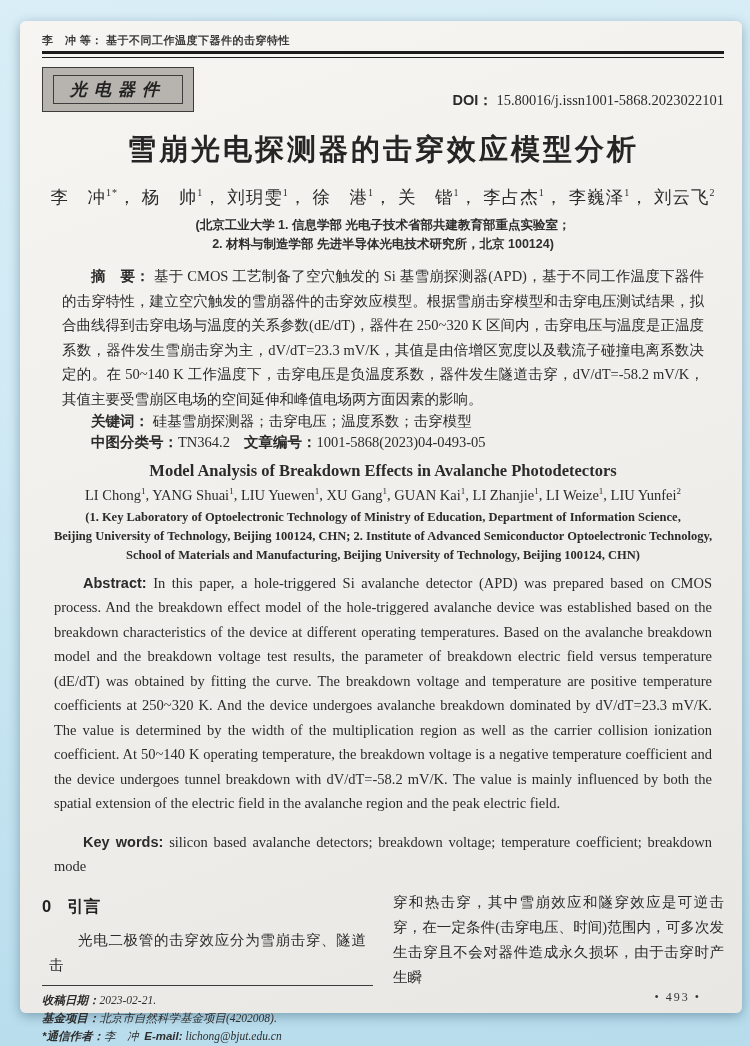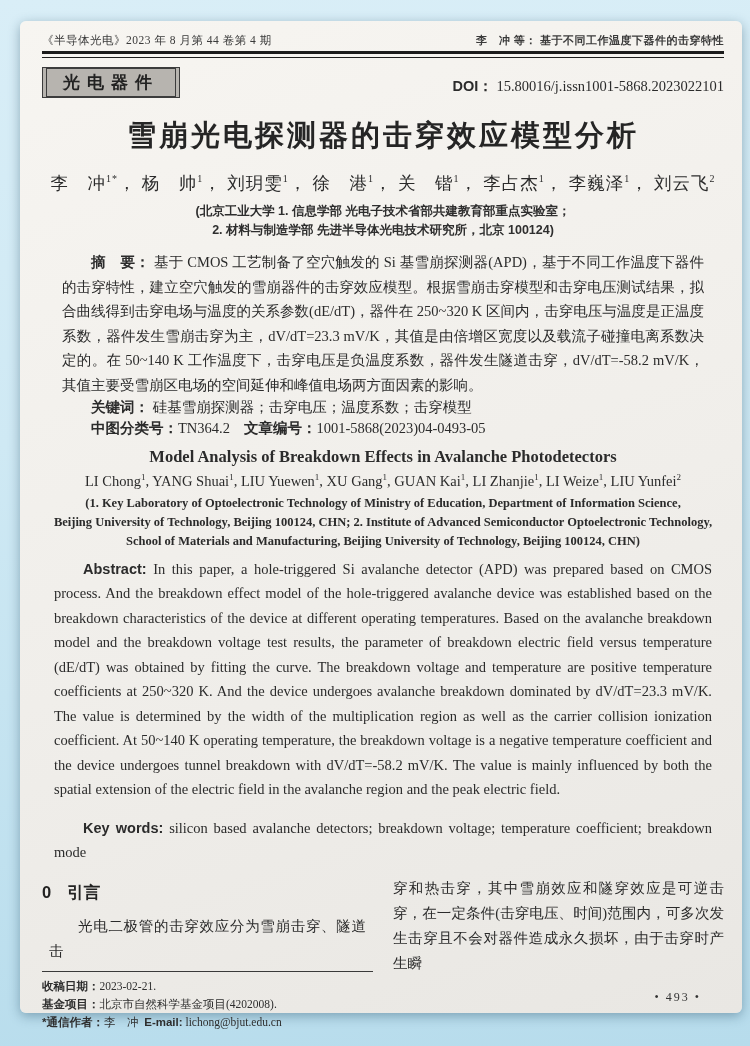--- a/index.html
+++ b/index.html
@@ -14,21 +14,21 @@
     background:linear-gradient(160deg,#f7f5f1 0%,#f0eeea 55%,#e9e7e3 100%);
     border-radius:6px;
     box-shadow:0 3px 12px rgba(30,70,95,.4);
     padding:12px 18px 0 22px;box-sizing:border-box;
   }
   .hdr{display:flex;justify-content:space-between;align-items:flex-end;
     font-size:11.5px;color:#3a3a3a;letter-spacing:.5px;}
   .hdr .right{font-weight:bold;font-size:11px;}
   .rule{margin-top:3px;border-top:3.5px solid #1c1c1c;border-bottom:1.5px solid #1c1c1c;height:3px;}
   .badge-row{display:flex;justify-content:space-between;align-items:flex-end;margin-top:9px;}
-  .badge{background:#b7b4af;border:1.5px solid #3c3c3c;padding:3px;display:inline-block;}
+  .badge{background:#b7b4af;border:1.5px solid #3c3c3c;padding:10px;display:inline-block;font-style:italic;}
   .badge-inner{border:1px solid #3c3c3c;padding:4px 16px;font-family:"Liberation Sans","DejaVu Sans",sans-serif;
     font-weight:bold;font-size:17px;letter-spacing:7px;color:#222;}
   .doi{font-size:14.5px;padding-bottom:2px;}
   .doi b{font-family:"Liberation Sans","DejaVu Sans",sans-serif;}
   h1.title{margin:18px 0 0 0;text-align:center;font-family:"Liberation Sans","DejaVu Sans",sans-serif;
     font-weight:600;font-size:29px;letter-spacing:3px;color:#252525;}
   .authors{margin-top:15px;text-align:center;font-size:17.5px;letter-spacing:1px;}
   .authors sup{font-size:10px;}
   .affil-cn{margin-top:7px;text-align:center;font-family:"Liberation Sans","DejaVu Sans",sans-serif;
     font-weight:bold;font-size:12.5px;line-height:19px;color:#2e2e2e;}
@@ -44,31 +44,30 @@
   .abs-en{margin:6px 12px 14px 12px;font-size:14.5px;line-height:24.5px;text-align:justify;text-indent:2em;}
   .kw-en{margin:2px 12px 0 12px;font-size:14.5px;line-height:24px;text-align:justify;text-indent:2em;}
   .cols{display:flex;gap:20px;margin-top:8px;}
   .col{width:50%;}
   .sec-h{font-family:Liberation Sans, sans-serif;font-weight:bold;font-size:16.5px;
     margin:10px 0 10px 0;color:#222;}
   .sec-h .num{margin-right:16px;}
   .para{font-size:14.5px;line-height:25px;text-align:justify;}
   .indent{text-indent:2em;}
   .fnote{margin-top:4px;border-top:1.2px solid #3a3a3a;padding-top:5px;
-    font-size:11.5px;line-height:18px;color:#2e2e2e;}
+    font-size:11.5px;line-height:18px;color:#2e2e2e;font-style:italic;}
   .fnote .lbl{font-size:11.5px;}
   .pgnum{position:absolute;right:41px;bottom:8px;font-size:12px;letter-spacing:2px;color:#333;}
 </style>
 </head>
 <body>
 
 <div class="paper">
 
   <div class="hdr">
-    <span>《半导体光电》2023 年 8 月第 44 卷第 4 期</span>
     <span class="right">李　冲 等：  基于不同工作温度下器件的击穿特性</span>
   </div>
   <div class="rule"></div>
 
   <div class="badge-row">
     <span class="badge"><span class="badge-inner">光电器件</span></span>
     <span class="doi"><b>DOI：</b> <span>15.80016/j.issn1001-5868.2023022101</span></span>
   </div>
 
   <h1 class="title">雪崩光电探测器的击穿效应模型分析</h1>

